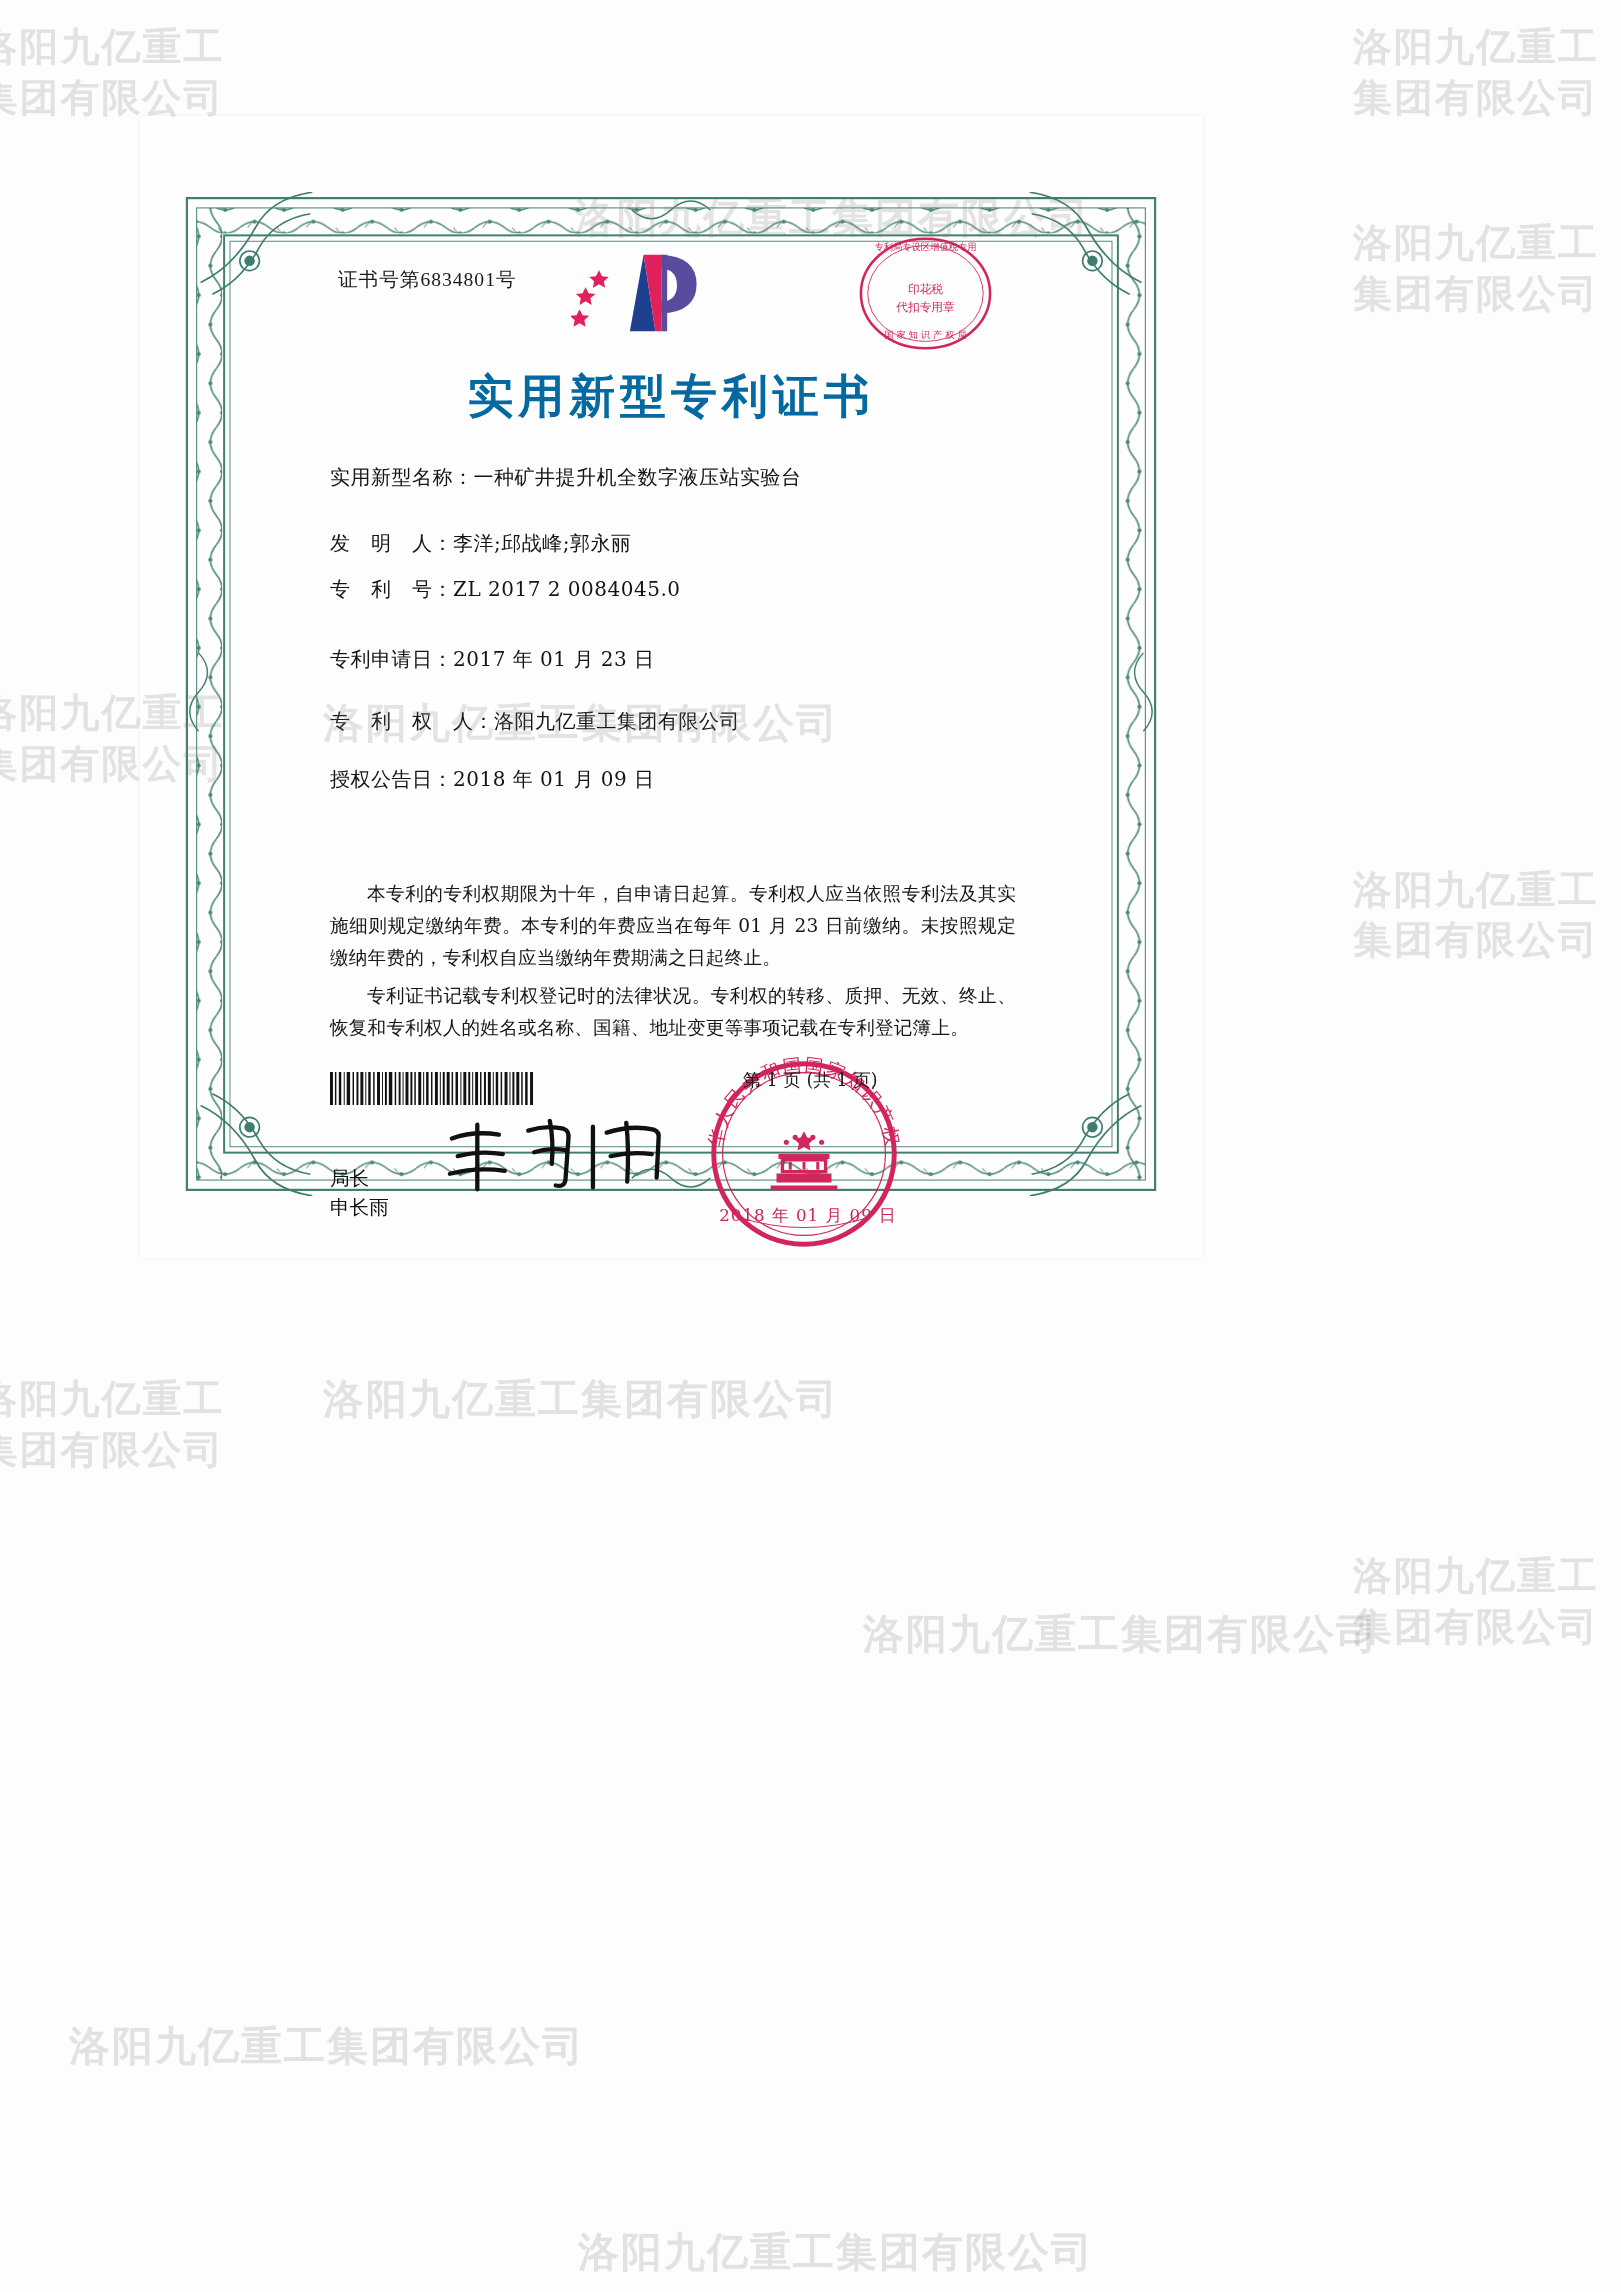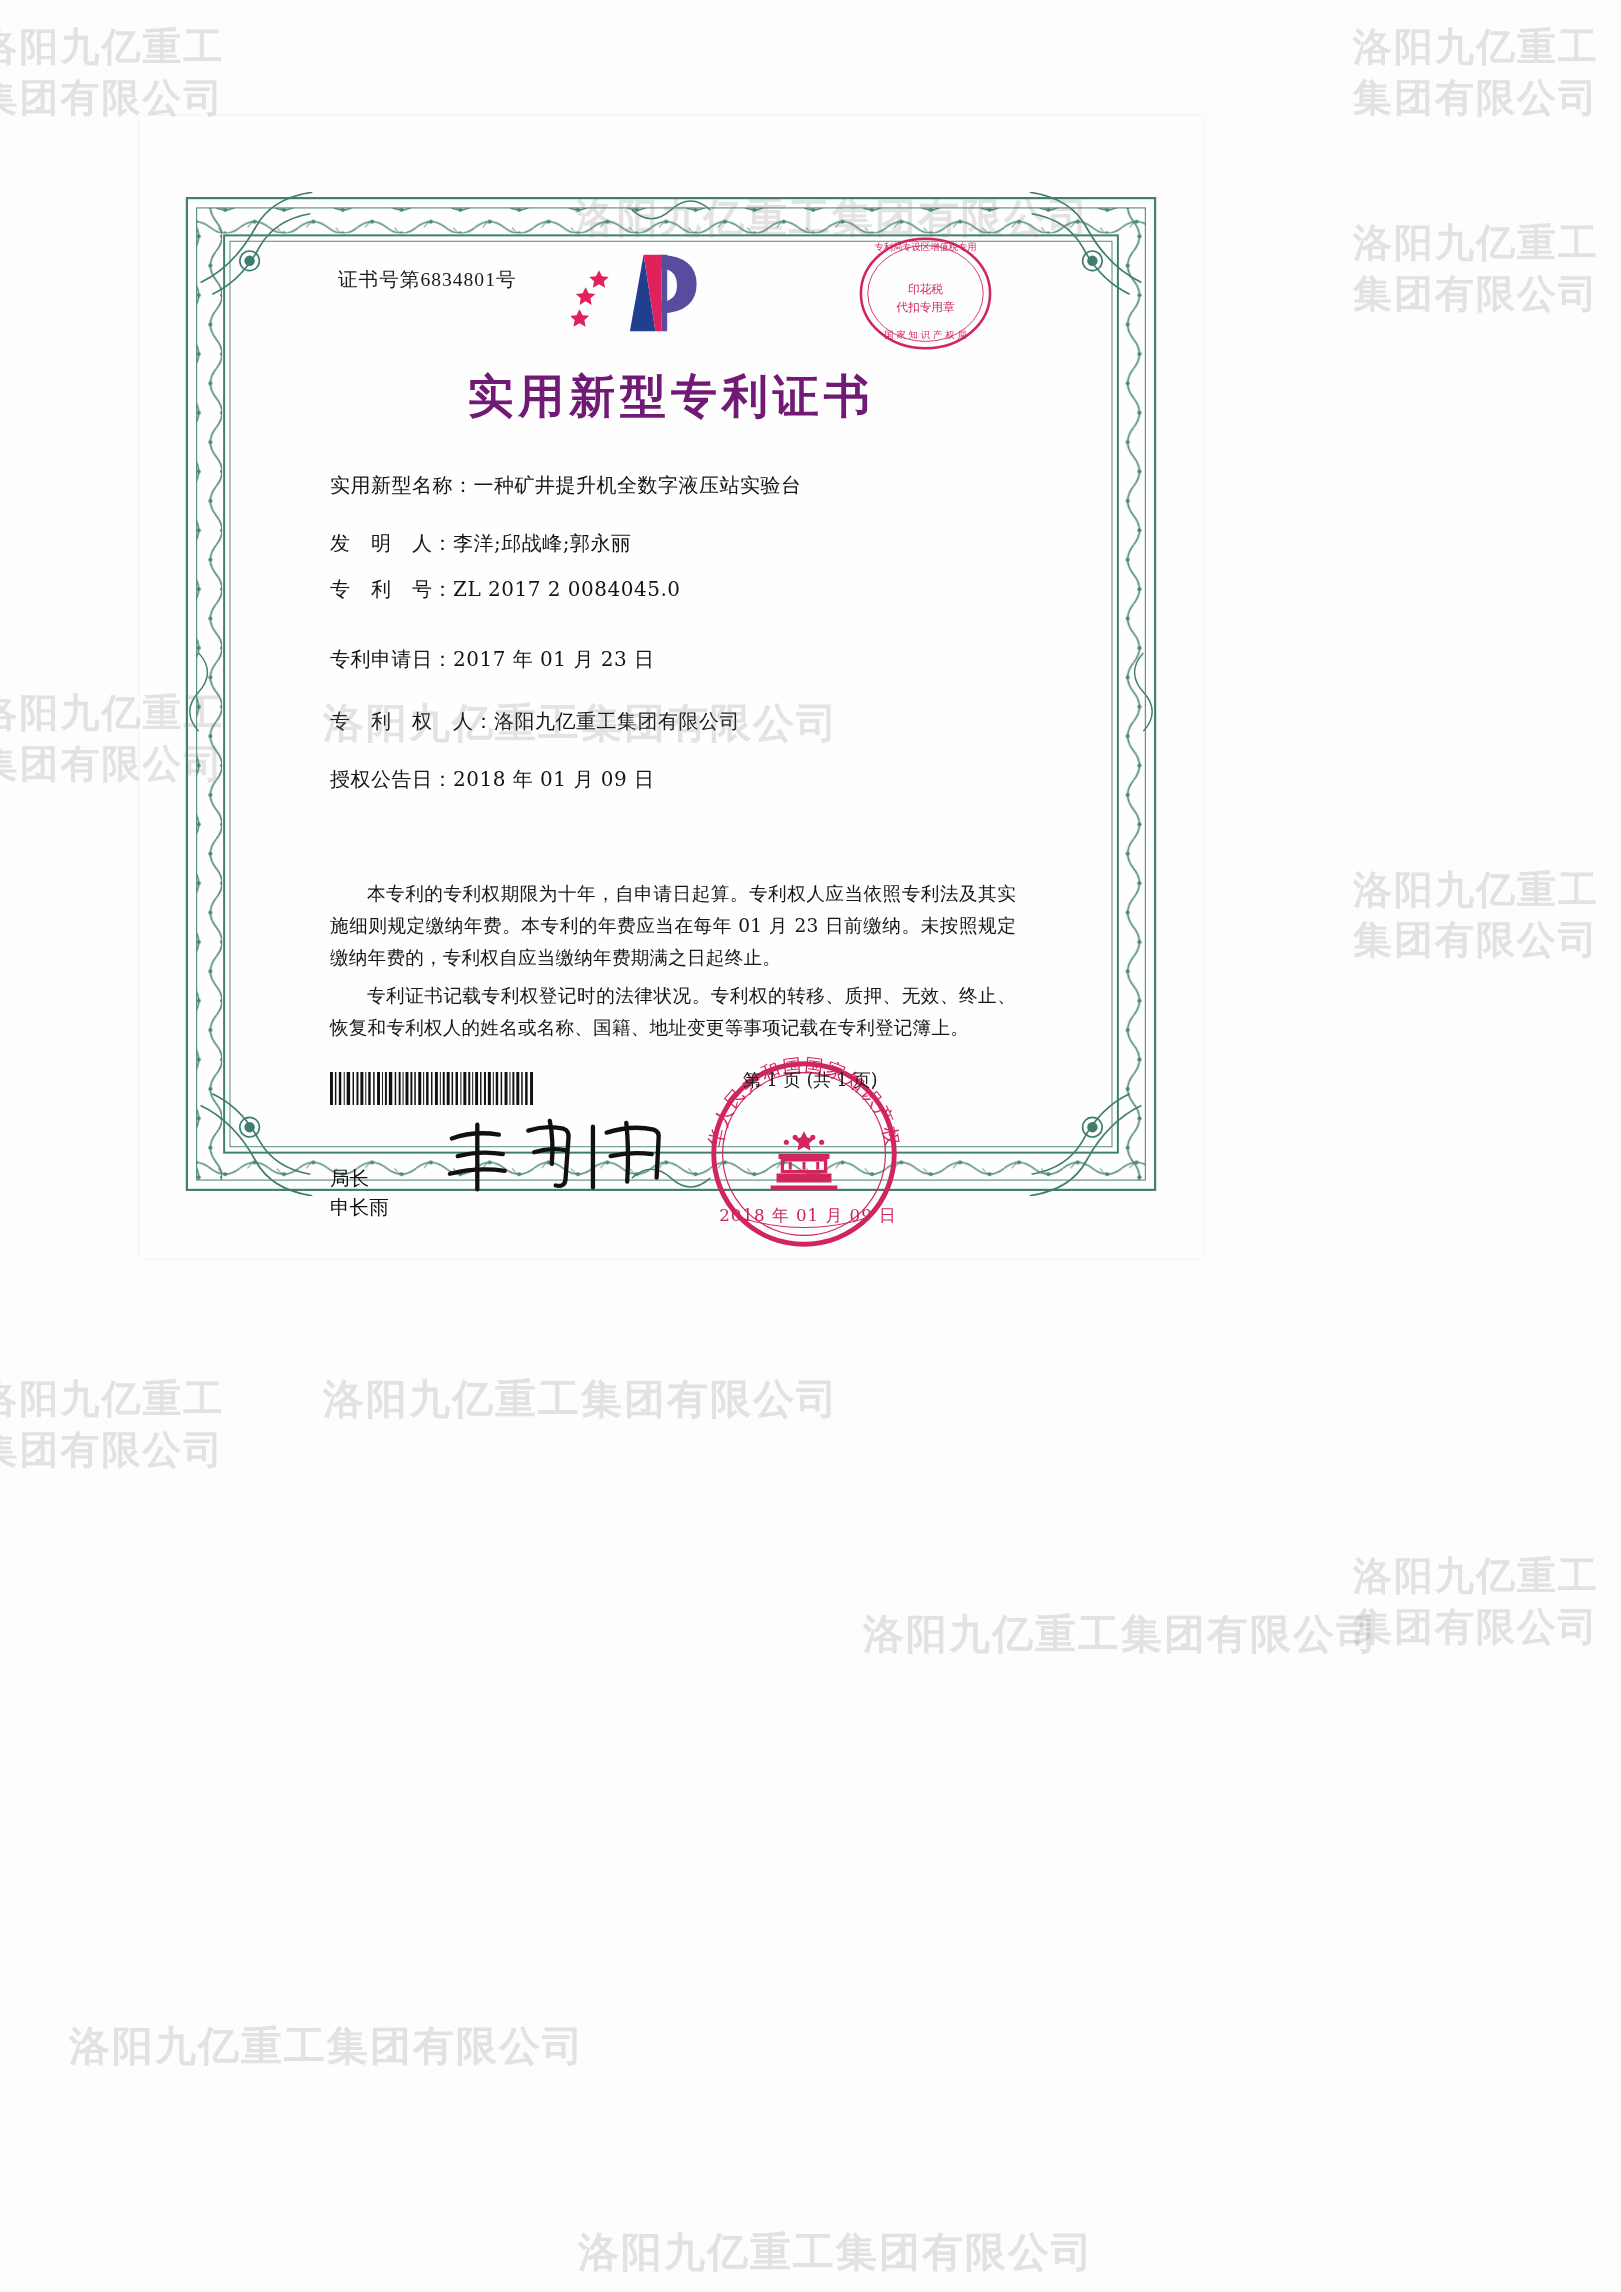--- a/index.html
+++ b/index.html
@@ -102,42 +102,42 @@
 
   #cert-title {
     position: absolute;
     left: 0;
     top: 174px;
     width: 100%;
     text-align: center;
     font-size: 46px;
     font-weight: 700;
     letter-spacing: 4.9px;
-    color: #701a75;
+    color: #0369a1;
     font-family: "DejaVu Serif", serif;
   }
 
   .field-row {
     position: absolute;
     left: 149px;
     font-size: 20px;
     color: #141414;
     white-space: nowrap;
     letter-spacing: 0.5px;
   }
   .field-label {
     display: inline-block;
     font-family: "DejaVu Serif", serif;
   }
   .field-value {
     display: inline-block;
     font-family: "DejaVu Serif", serif;
   }
 
-  #row-name   { top: 280px; }
+  #row-name   { top: 272px; }
   #row-inventor { top: 338px; }
   #row-patentno { top: 384px; }
   #row-appdate { top: 454px; }
   #row-holder { top: 516px; }
   #row-grantdate { top: 574px; text-align: right; }
 
   .para {
     position: absolute;
     left: 149px;
     width: 686px;

